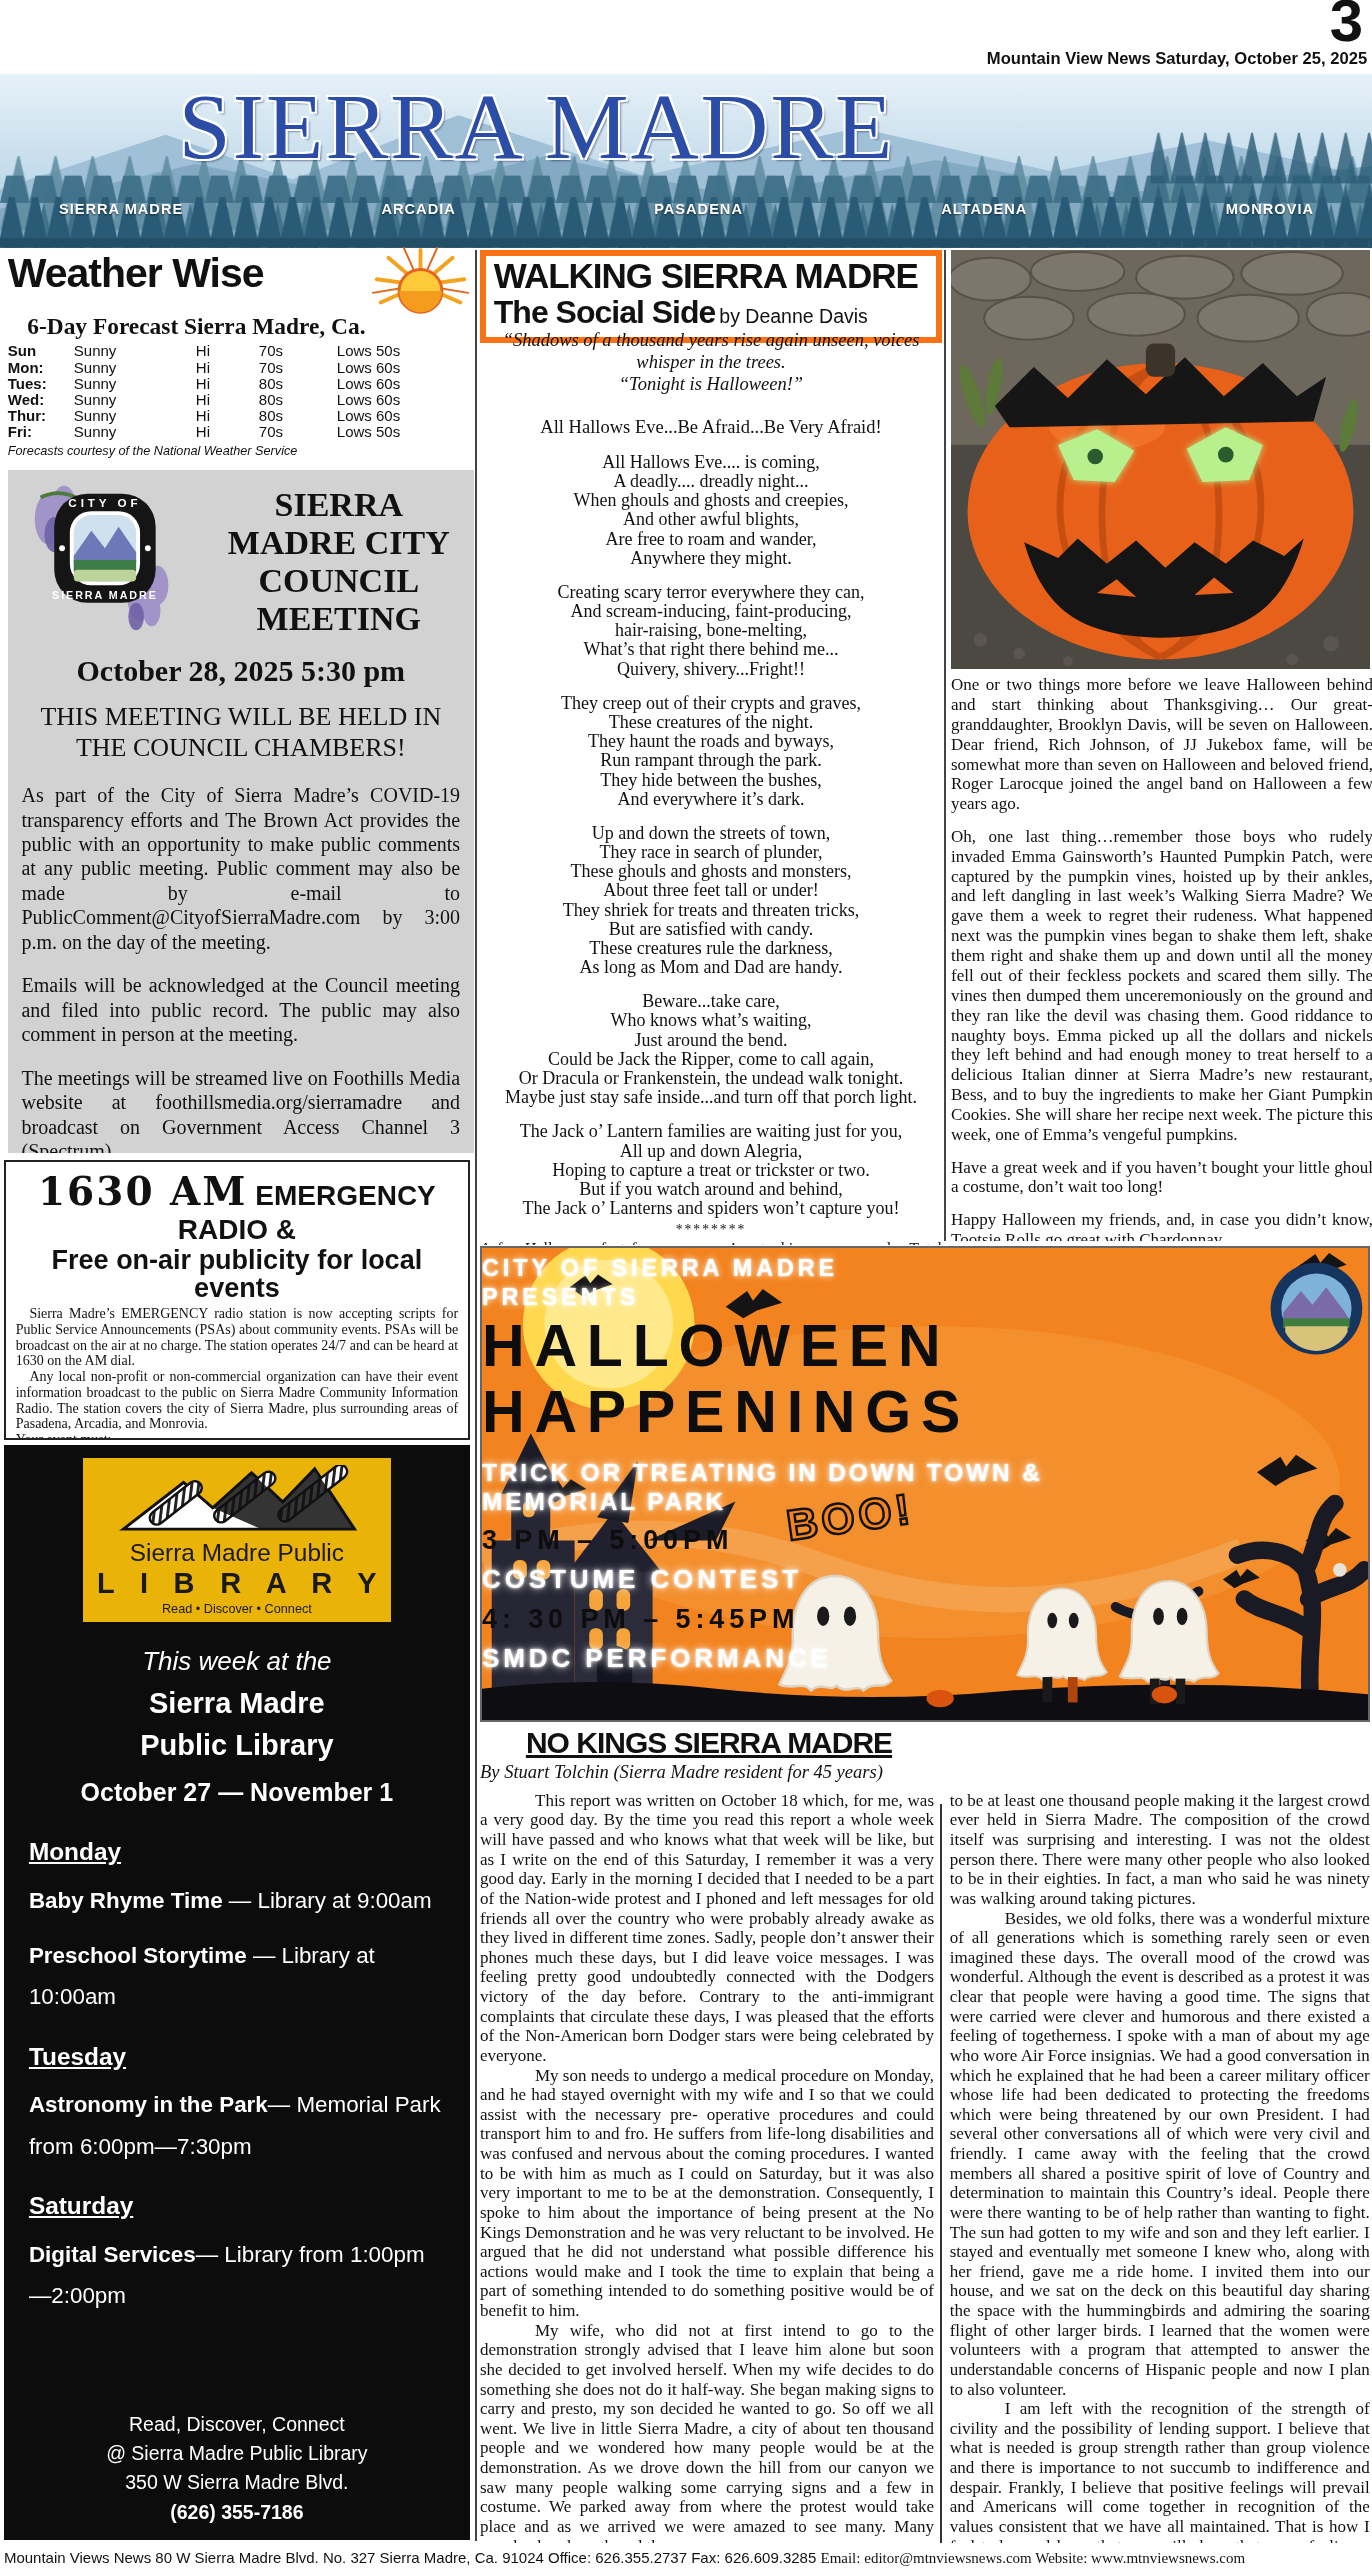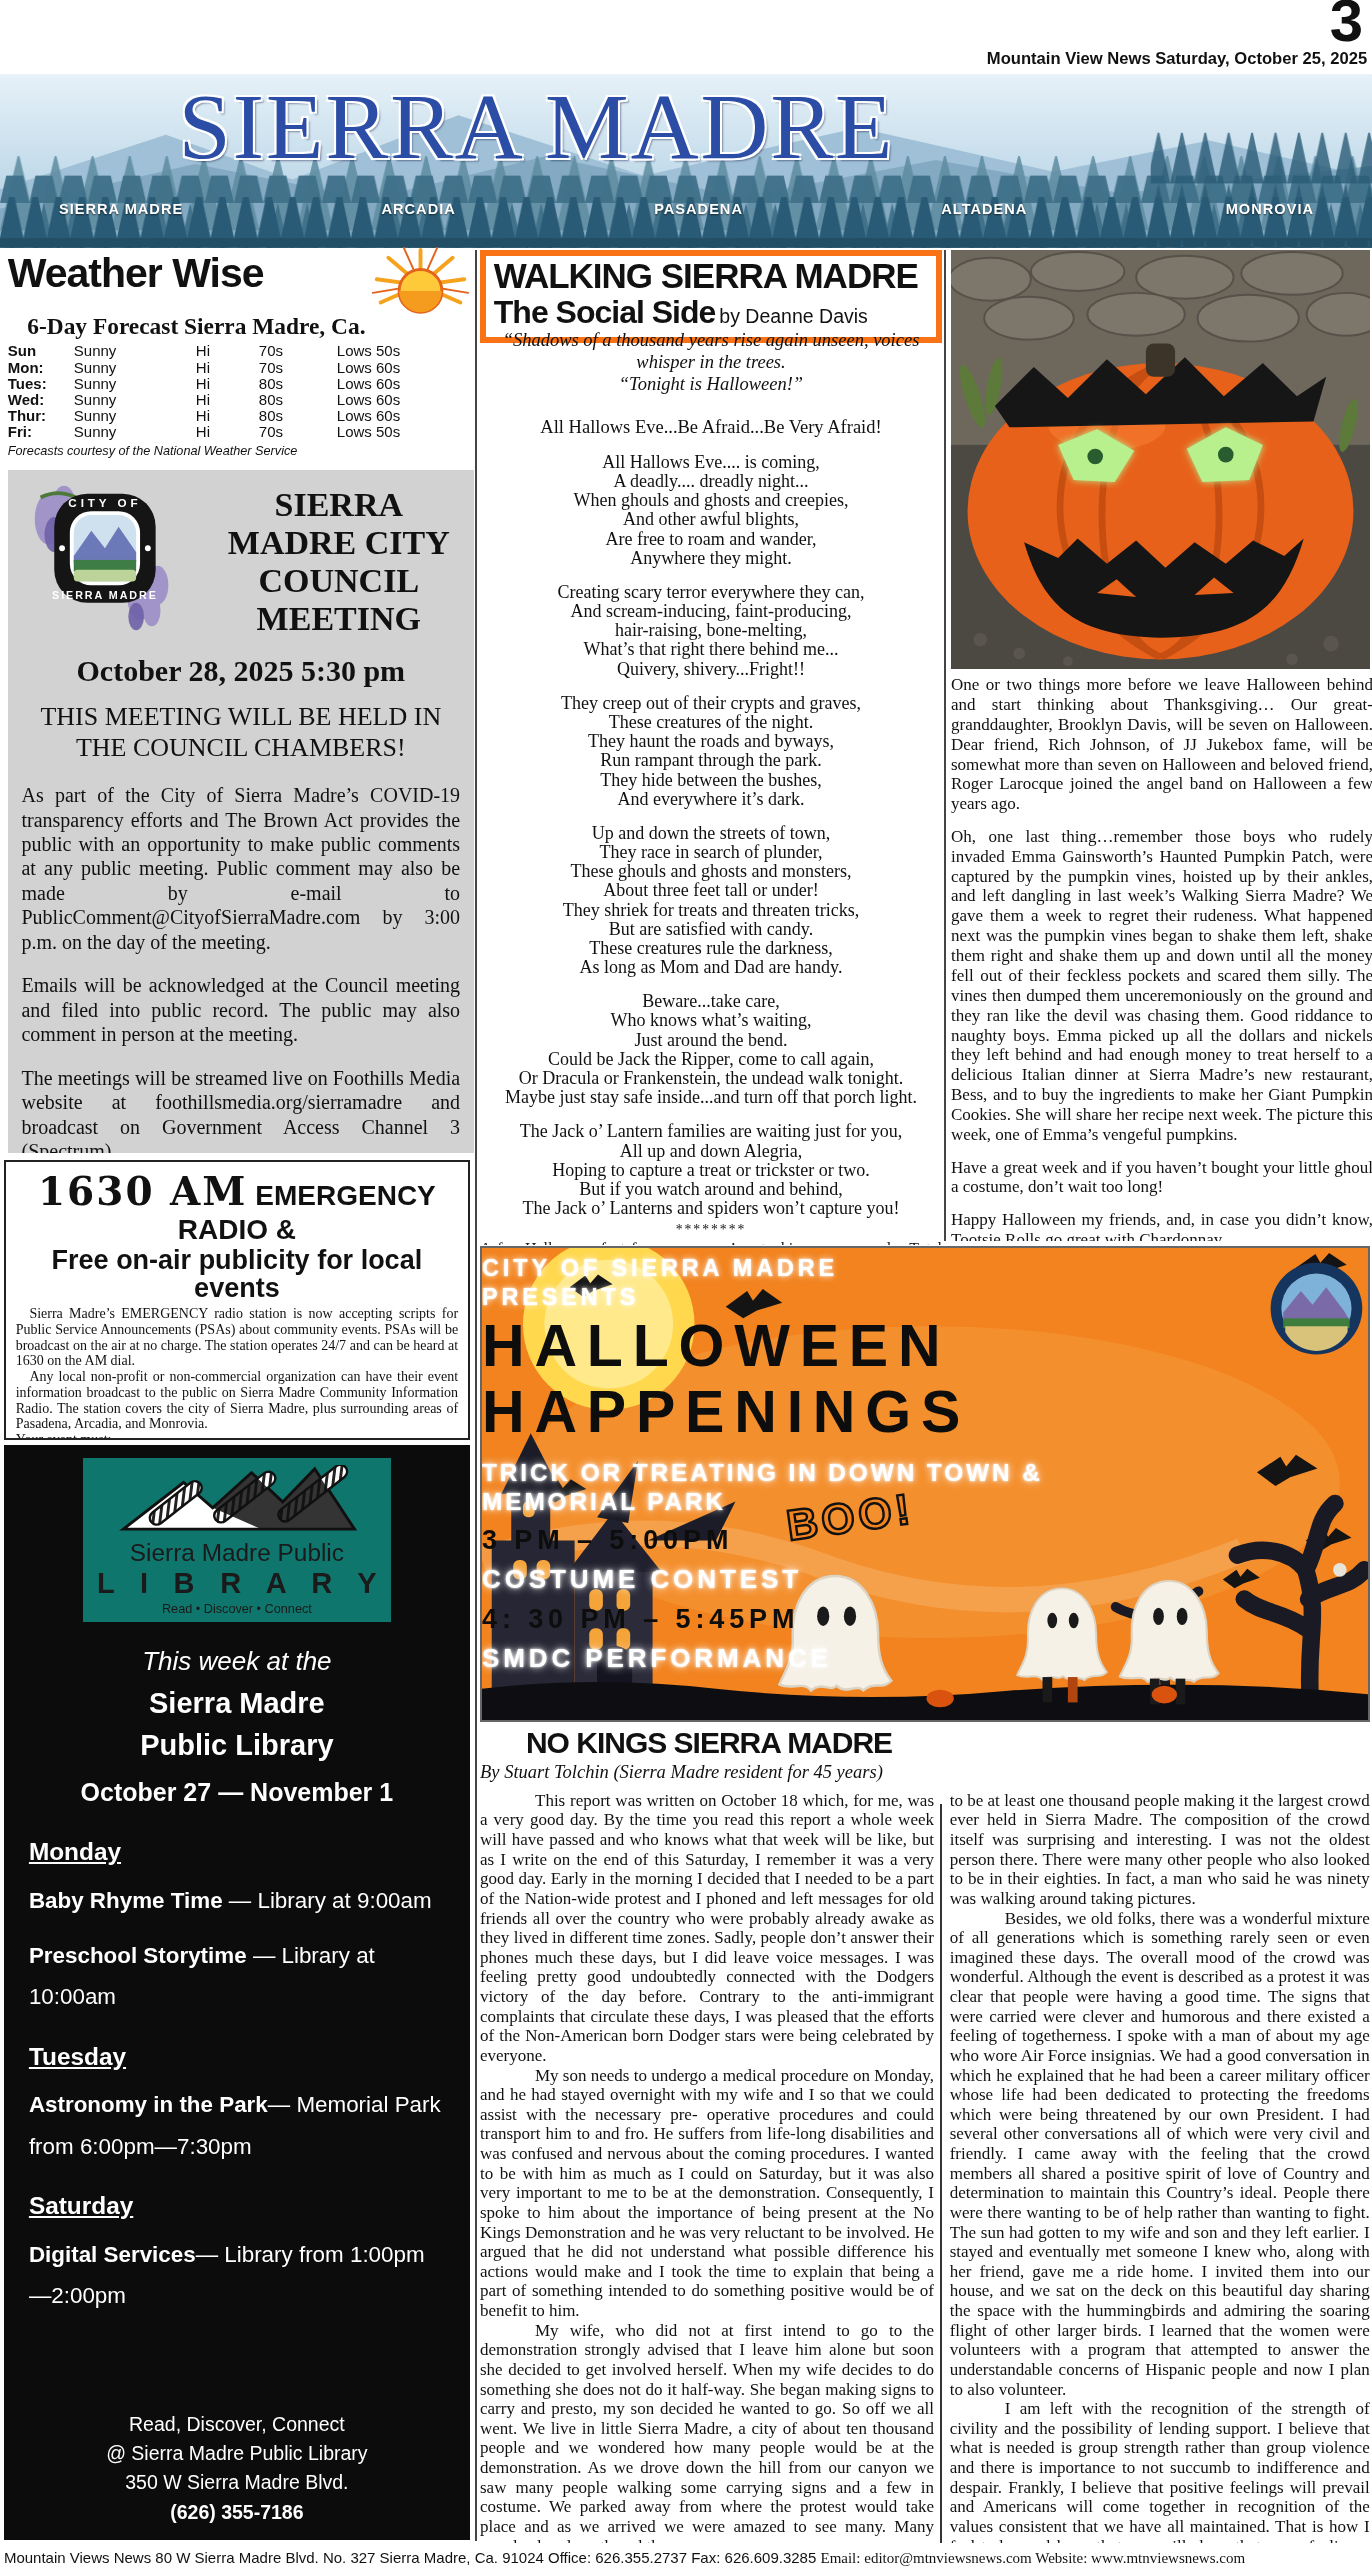--- a/index.html
+++ b/index.html
@@ -39,21 +39,21 @@
          box-sizing:border-box;padding:5.9px 9.8px;overflow:hidden;}
   .radio-t1{text-align:center;line-height:1;}
   .radio-num{font:900 39px "DejaVu Serif",serif;letter-spacing:2px;}
   .radio-rest{font:700 28px "Liberation Sans",sans-serif;}
   .radio-t2{text-align:center;font:700 27px "Liberation Sans",sans-serif;line-height:1.05;margin-bottom:3.9px;}
   .radio p{font:14px "Liberation Serif",serif;line-height:1.12;text-align:justify;margin:0;}
   .radio p.ind{text-indent:13.7px;}
   
   .library{position:absolute;left:3.9px;top:1445px;width:466px;height:1095px;background:#0c0c0c;color:#fff;
            box-sizing:border-box;overflow:hidden;font-family:"Liberation Sans",sans-serif;}
-  .lib-logo{width:308px;margin:12.7px auto 0;background:#0f766e;color:#1a1a1a;text-align:center;padding:7.8px 0 5.9px;}
+  .lib-logo{width:308px;margin:12.7px auto 0;background:#eab308;color:#1a1a1a;text-align:center;padding:7.8px 0 5.9px;}
   .lib-logo-l1{font:24.4px "Liberation Sans",sans-serif;margin-top:2px;}
   .lib-logo-l2{font:700 29px "Liberation Sans",sans-serif;letter-spacing:8.8px;margin-left:8.8px;}
   .lib-logo-l3{font:12.7px "Liberation Sans",sans-serif;margin-top:2px;}
   .lib-i1{font:italic 26px "Liberation Sans",sans-serif;text-align:center;margin-top:23.4px;}
   .lib-i2{font:700 29px "Liberation Sans",sans-serif;text-align:center;margin-top:9.8px;}
   .lib-dates{font:700 25px "Liberation Sans",sans-serif;text-align:center;margin-top:15.6px;}
   .lib-sched{padding:5.9px 25px 0;}
   .lib-day{font:700 24.4px "Liberation Sans",sans-serif;text-decoration:underline;margin:25px 0 0;}
   .lib-ev{font:22.4px "Liberation Sans",sans-serif;line-height:1.85;margin:13.7px 0 0;}
   .lib-ev b{font-weight:700;}
@@ -85,21 +85,21 @@
                text-shadow:0 0 7.8px #fff,0 0 2px #fff;line-height:1.25;}
   .pt-title{font:900 59px "Liberation Sans",sans-serif;color:#0d0d0d;letter-spacing:9.8px;line-height:1.05;margin-top:3.9px;}
   .pt-date{font:900 39px "Liberation Sans",sans-serif;color:#0d0d0d;letter-spacing:7.8px;margin-top:5.9px;}
   .pt-white{font:800 24.4px "Liberation Sans",sans-serif;color:#fff;letter-spacing:2.9px;
             text-shadow:0 0 8.8px #fff,0 0 2.9px #fff;line-height:1.2;margin-top:13.7px;}
   .pt-black{font:900 27px "Liberation Sans",sans-serif;color:#0d0d0d;letter-spacing:4.9px;line-height:1.2;margin-top:7.8px;}
   .pt-white2{font:800 26px "Liberation Sans",sans-serif;color:#fff;letter-spacing:3.9px;
              text-shadow:0 0 8.8px #fff,0 0 2.9px #fff;margin-top:7.8px;}
   
   .nokings{position:absolute;left:480px;top:1726px;width:890px;height:817px;overflow:hidden;}
-  .nk-title{width:458px;text-align:center;font:800 30px "Liberation Sans",sans-serif;letter-spacing:-1px;}
+  .nk-title{width:458px;text-align:center;font:800 30px "Liberation Sans",sans-serif;letter-spacing:-1px;text-decoration:underline;}
   .nk-by{font:italic 18.5px "Liberation Serif",serif;margin:2px 0 7.8px;}
   .nk-cols{display:flex;}
   .nk-col{font:17px "Liberation Serif",serif;line-height:1.155;text-align:justify;}
   .nk-col.c1{width:454px;}
   .nk-div{width:2px;background:#333;margin:13.7px 7.8px 0 5.9px;}
   .nk-col.c2{width:420px;margin-top:0;}
   .nk-col p{margin:0;}
   .nk-col p.ind{text-indent:55px;}
   
   .footer{position:absolute;left:3.9px;top:2549px;width:1365px;font:15px "Liberation Sans",sans-serif;

